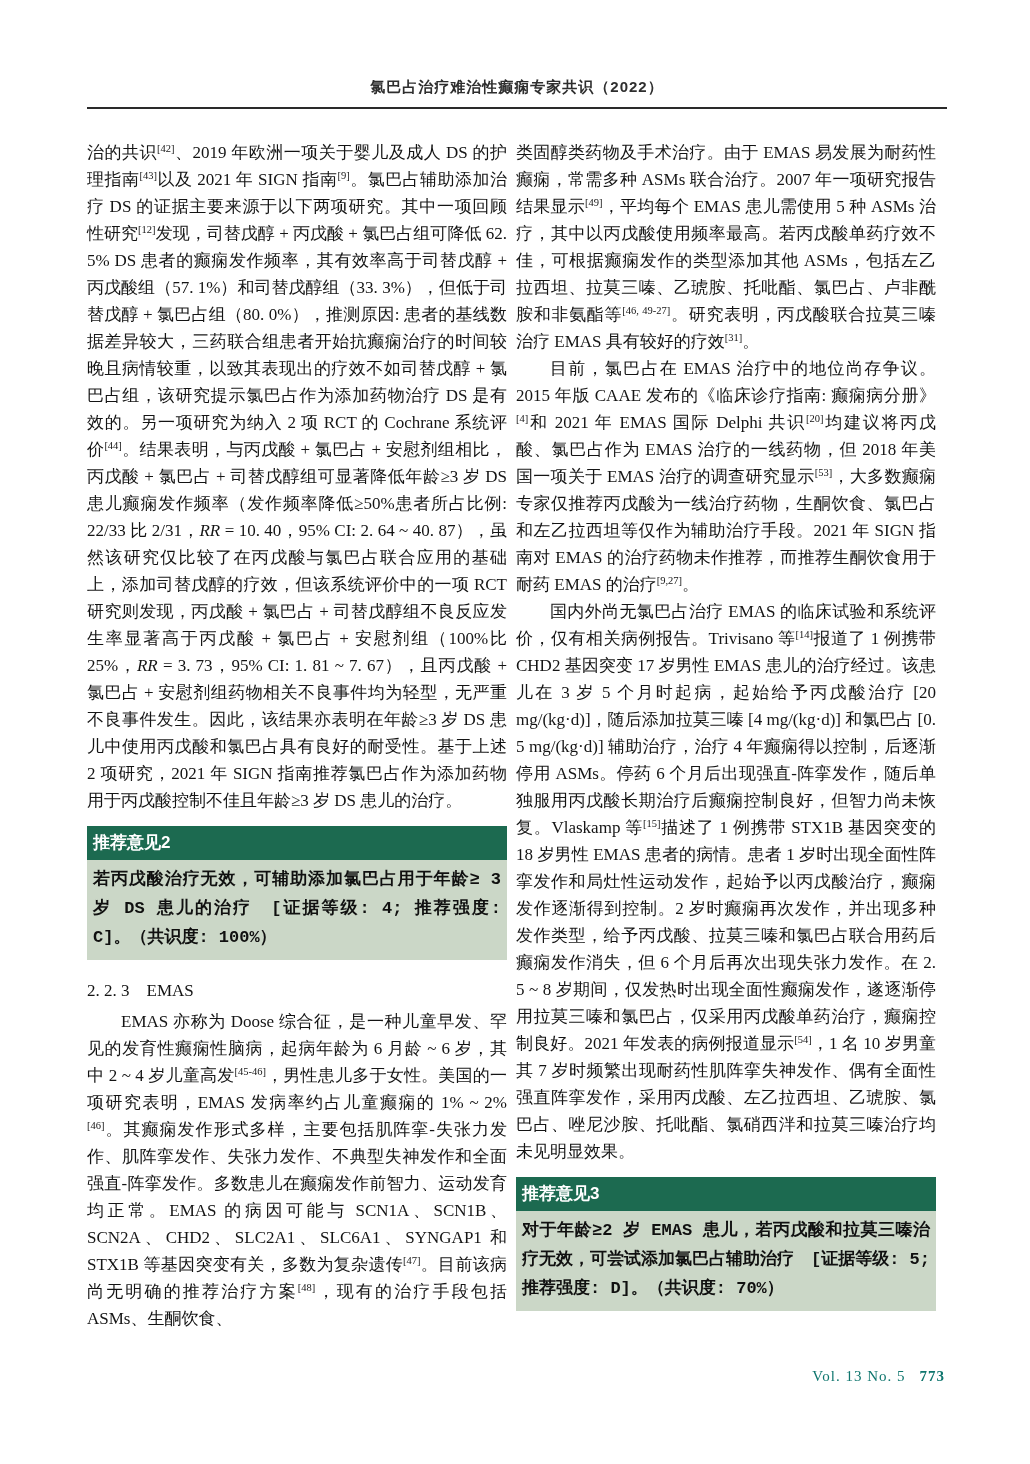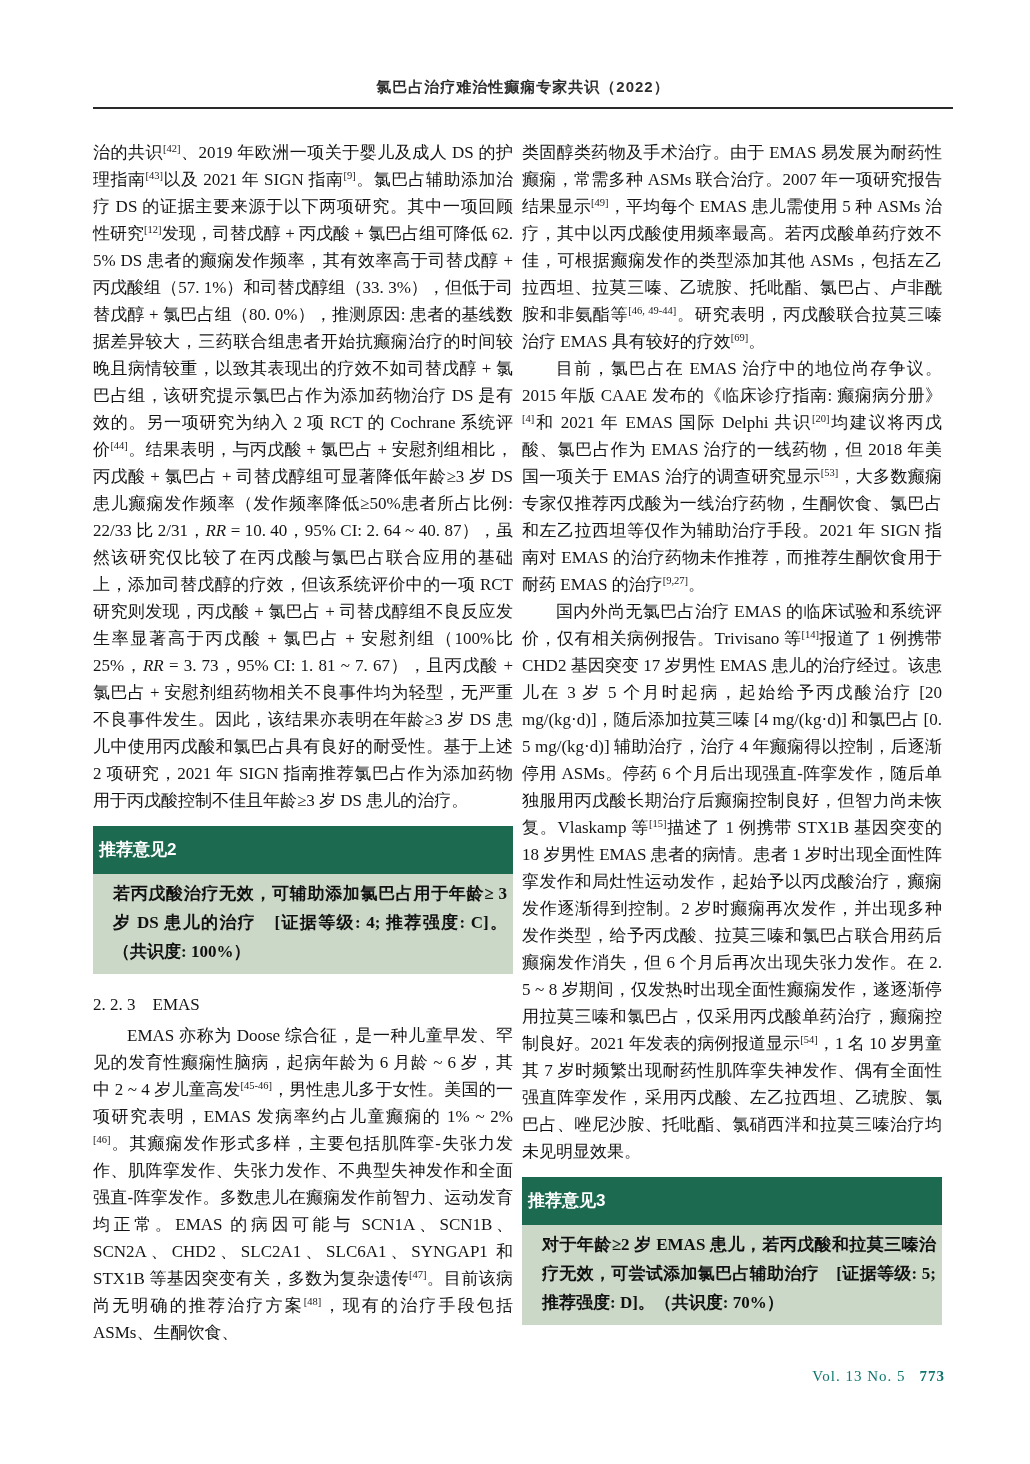--- a/index.html
+++ b/index.html
@@ -4,21 +4,21 @@
 <style>
   html, body { margin: 0; padding: 0; }
   body {
     width: 1030px; height: 1464px;
     background: #ffffff;
     color: #141414;
     font-family: "Liberation Serif", "DejaVu Serif", serif;
     position: relative;
     overflow: hidden;
   }
-  .page { position: absolute; left: 93px; top: 0; width: 860px; }
+  .page { position: absolute; left: 87px; top: 0; width: 860px; }
 
   .page-header { padding-top: 78px; text-align: center; }
   .journal-title {
     font-family: "Liberation Sans", "DejaVu Sans", sans-serif;
     font-size: 15px; font-weight: 600; color: #2e2e2e;
     letter-spacing: 1px;
   }
   .header-divider {
     margin-top: 10px;
     border: none; border-top: 2px solid #2a2a2a;
@@ -43,27 +43,27 @@
     font-size: 17px; line-height: 27px; font-weight: normal;
     margin: 17px 0 4px 0;
   }
 
   .rec-box { margin: 12px 0 10px 0; }
   .rec-header {
     background: var(--box-header-bg, #1c6a50);
     color: #ffffff;
     font-family: "Liberation Sans", "DejaVu Sans", sans-serif;
     font-weight: bold; font-size: 17px;
-    line-height: 28px; padding: 10px 6px;
+    line-height: 28px; padding: 3px 6px;
   }
   .rec-body {
     background: var(--box-body-bg, #cbd7c7);
-    font-family: Liberation Serif, serif;
+    font-family: Liberation Mono, monospace;
     font-weight: bold; font-size: 17px;
-    line-height: 29px; padding: 5px 6px 8px 20px;
+    line-height: 29px; padding: 5px 6px 8px 6px;
     text-align: justify; color: #101010;
   }
 
   .page-footer {
     position: absolute; left: 85px; top: 1368px; width: 860px;
     text-align: right; font-size: 15px; color: #0f766e;
   }
   .page-footer .vol { margin-right: 14px; letter-spacing: 1px; }
   .page-footer .pageno { font-weight: bold; letter-spacing: 1px; }
 </style>
@@ -91,21 +91,21 @@
 
       <div class="sec-heading">2. 2. 3　EMAS</div>
 
       <div>
           <div class="para indent">EMAS 亦称为 Doose 综合征，是一种儿童早发、罕见的发育性癫痫性脑病，起病年龄为 6 月龄 ~ 6 岁，其中 2 ~ 4 岁儿童高发<sup>[45-46]</sup>，男性患儿多于女性。美国的一项研究表明，EMAS 发病率约占儿童癫痫的 1% ~ 2%<sup>[46]</sup>。其癫痫发作形式多样，主要包括肌阵挛-失张力发作、肌阵挛发作、失张力发作、不典型失神发作和全面强直-阵挛发作。多数患儿在癫痫发作前智力、运动发育均正常。EMAS 的病因可能与 SCN1A、SCN1B、SCN2A、CHD2、SLC2A1、SLC6A1、SYNGAP1 和 STX1B 等基因突变有关，多数为复杂遗传<sup>[47]</sup>。目前该病尚无明确的推荐治疗方案<sup>[48]</sup>，现有的治疗手段包括 ASMs、生酮饮食、</div>
         </div>
     </div>
 
     <div class="col">
       <div>
-          <div class="para">类固醇类药物及手术治疗。由于 EMAS 易发展为耐药性癫痫，常需多种 ASMs 联合治疗。2007 年一项研究报告结果显示<sup>[49]</sup>，平均每个 EMAS 患儿需使用 5 种 ASMs 治疗，其中以丙戊酸使用频率最高。若丙戊酸单药疗效不佳，可根据癫痫发作的类型添加其他 ASMs，包括左乙拉西坦、拉莫三嗪、乙琥胺、托吡酯、氯巴占、卢非酰胺和非氨酯等<sup>[46, 49-44]</sup>。研究表明，丙戊酸联合拉莫三嗪治疗 EMAS 具有较好的疗效<sup>[69]</sup>。</div>
+          <div class="para">类固醇类药物及手术治疗。由于 EMAS 易发展为耐药性癫痫，常需多种 ASMs 联合治疗。2007 年一项研究报告结果显示<sup>[49]</sup>，平均每个 EMAS 患儿需使用 5 种 ASMs 治疗，其中以丙戊酸使用频率最高。若丙戊酸单药疗效不佳，可根据癫痫发作的类型添加其他 ASMs，包括左乙拉西坦、拉莫三嗪、乙琥胺、托吡酯、氯巴占、卢非酰胺和非氨酯等<sup>[46, 49-27]</sup>。研究表明，丙戊酸联合拉莫三嗪治疗 EMAS 具有较好的疗效<sup>[31]</sup>。</div>
           <div class="para indent">目前，氯巴占在 EMAS 治疗中的地位尚存争议。2015 年版 CAAE 发布的《临床诊疗指南: 癫痫病分册》<sup>[4]</sup>和 2021 年 EMAS 国际 Delphi 共识<sup>[20]</sup>均建议将丙戊酸、氯巴占作为 EMAS 治疗的一线药物，但 2018 年美国一项关于 EMAS 治疗的调查研究显示<sup>[53]</sup>，大多数癫痫专家仅推荐丙戊酸为一线治疗药物，生酮饮食、氯巴占和左乙拉西坦等仅作为辅助治疗手段。2021 年 SIGN 指南对 EMAS 的治疗药物未作推荐，而推荐生酮饮食用于耐药 EMAS 的治疗<sup>[9,27]</sup>。</div>
           <div class="para indent">国内外尚无氯巴占治疗 EMAS 的临床试验和系统评价，仅有相关病例报告。Trivisano 等<sup>[14]</sup>报道了 1 例携带 CHD2 基因突变 17 岁男性 EMAS 患儿的治疗经过。该患儿在 3 岁 5 个月时起病，起始给予丙戊酸治疗 [20 mg/(kg·d)]，随后添加拉莫三嗪 [4 mg/(kg·d)] 和氯巴占 [0. 5 mg/(kg·d)] 辅助治疗，治疗 4 年癫痫得以控制，后逐渐停用 ASMs。停药 6 个月后出现强直-阵挛发作，随后单独服用丙戊酸长期治疗后癫痫控制良好，但智力尚未恢复。Vlaskamp 等<sup>[15]</sup>描述了 1 例携带 STX1B 基因突变的 18 岁男性 EMAS 患者的病情。患者 1 岁时出现全面性阵挛发作和局灶性运动发作，起始予以丙戊酸治疗，癫痫发作逐渐得到控制。2 岁时癫痫再次发作，并出现多种发作类型，给予丙戊酸、拉莫三嗪和氯巴占联合用药后癫痫发作消失，但 6 个月后再次出现失张力发作。在 2. 5 ~ 8 岁期间，仅发热时出现全面性癫痫发作，遂逐渐停用拉莫三嗪和氯巴占，仅采用丙戊酸单药治疗，癫痫控制良好。2021 年发表的病例报道显示<sup>[54]</sup>，1 名 10 岁男童其 7 岁时频繁出现耐药性肌阵挛失神发作、偶有全面性强直阵挛发作，采用丙戊酸、左乙拉西坦、乙琥胺、氯巴占、唑尼沙胺、托吡酯、氯硝西泮和拉莫三嗪治疗均未见明显效果。</div>
         </div>
 
       <div class="rec-box">
         <div class="rec-header">推荐意见3</div>
         <div class="rec-body">对于年龄≥2 岁 EMAS 患儿，若丙戊酸和拉莫三嗪治疗无效，可尝试添加氯巴占辅助治疗　[证据等级: 5; 推荐强度: D]。（共识度: 70%）</div>
       </div>
     </div>
 

